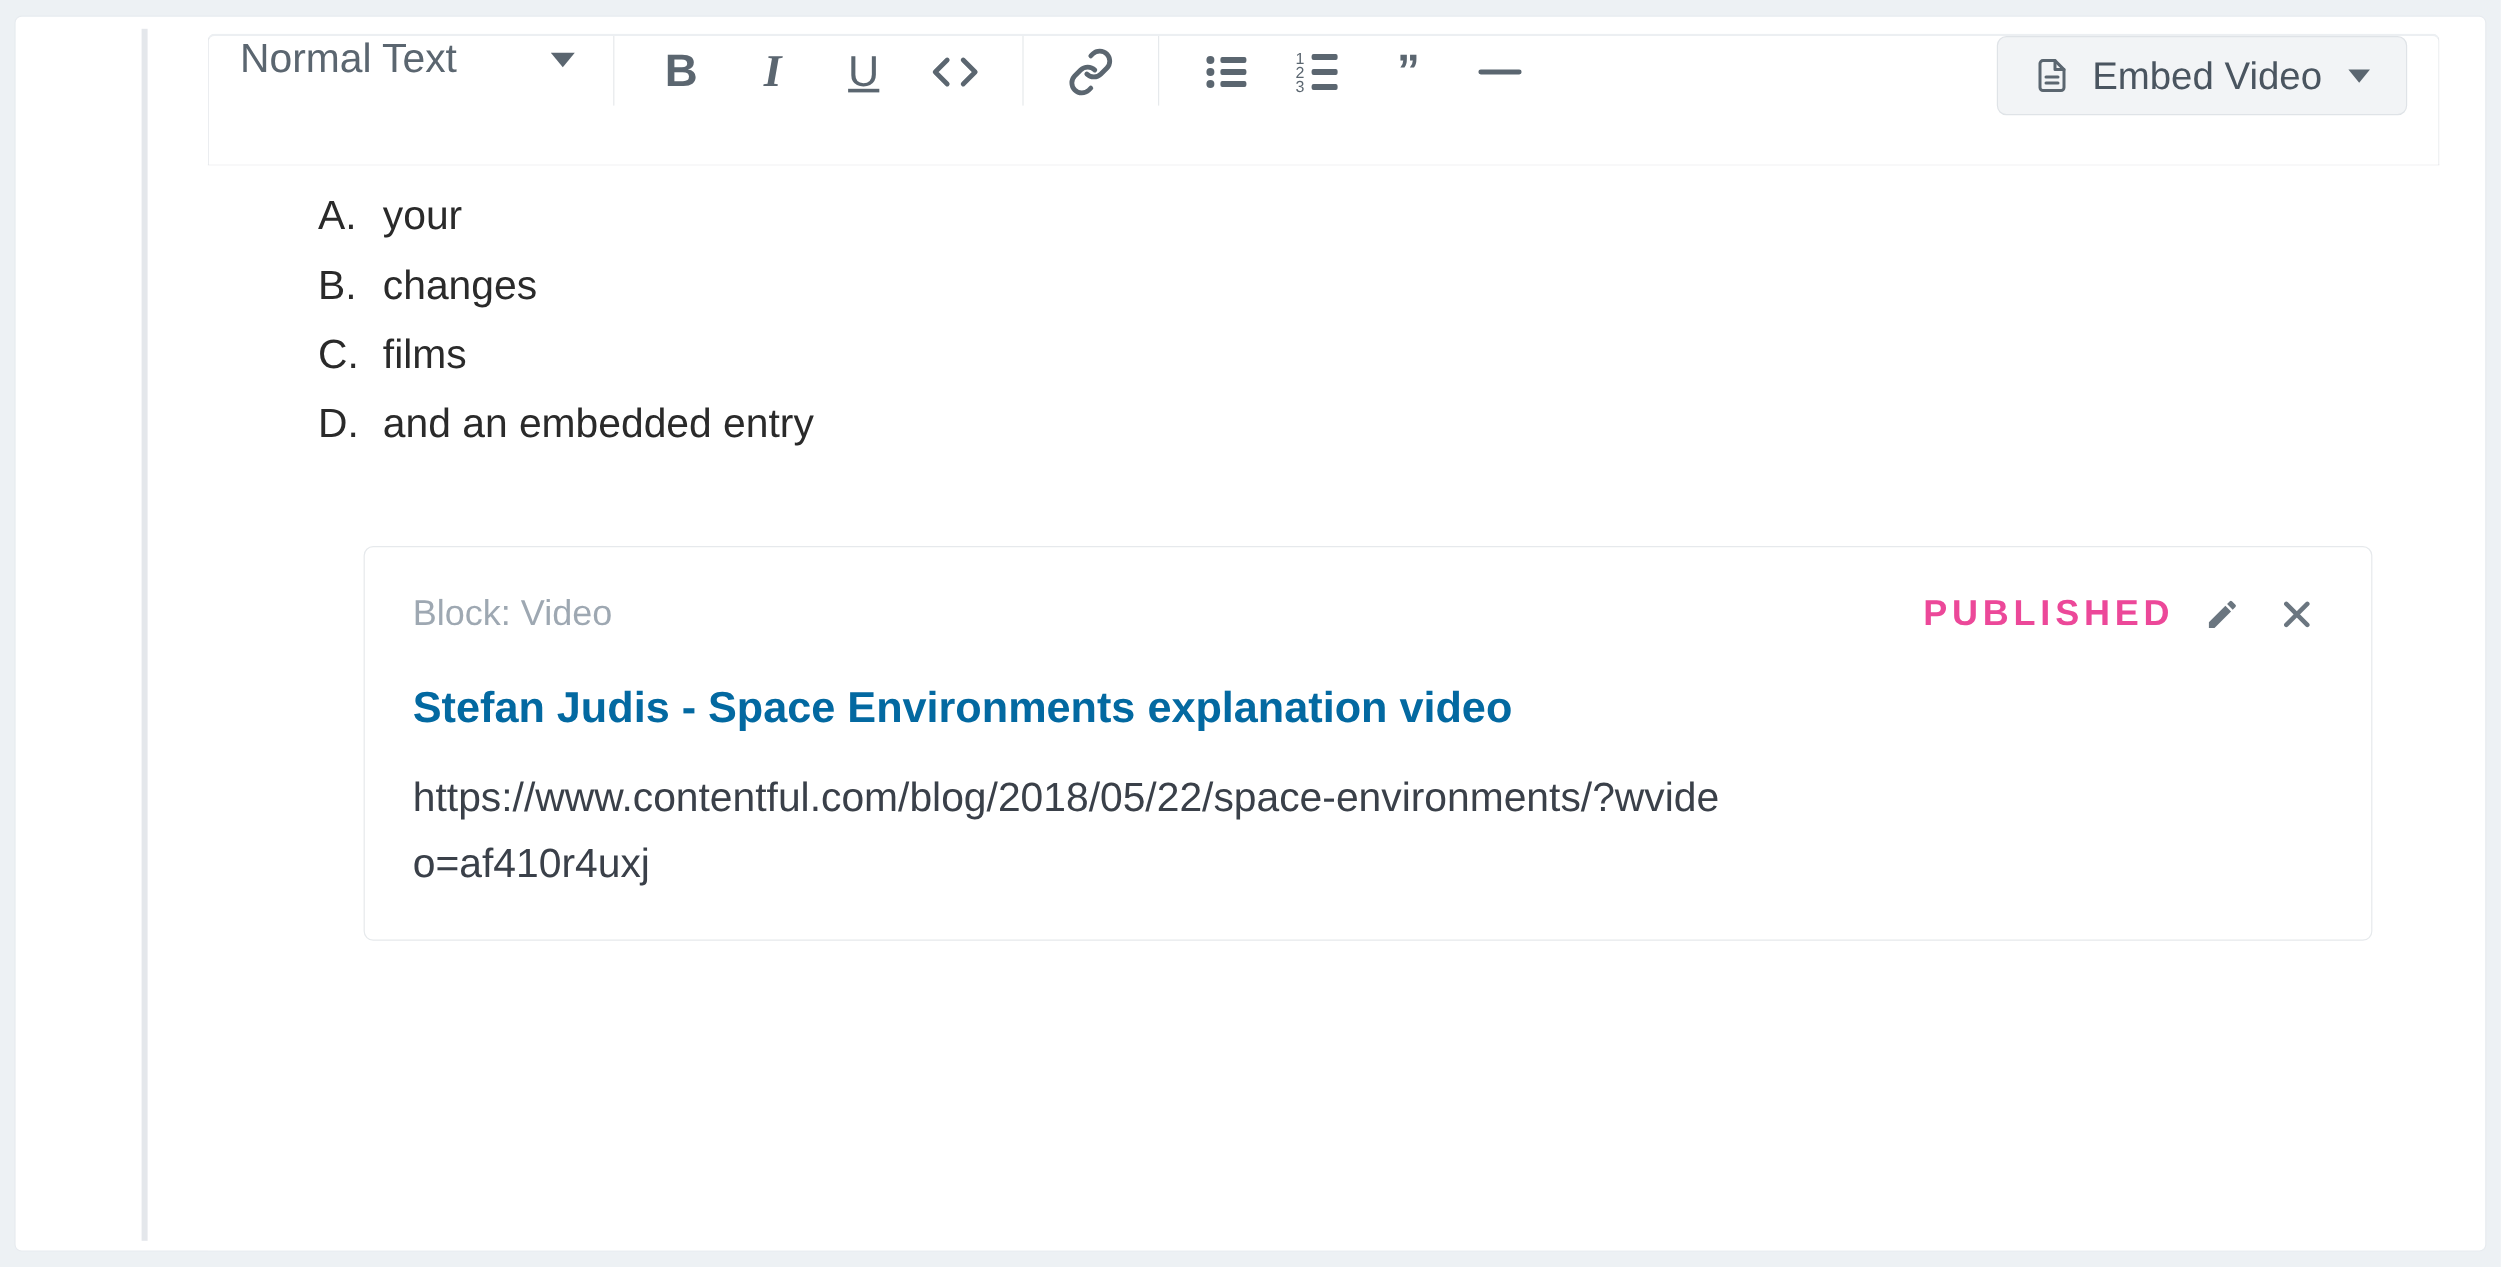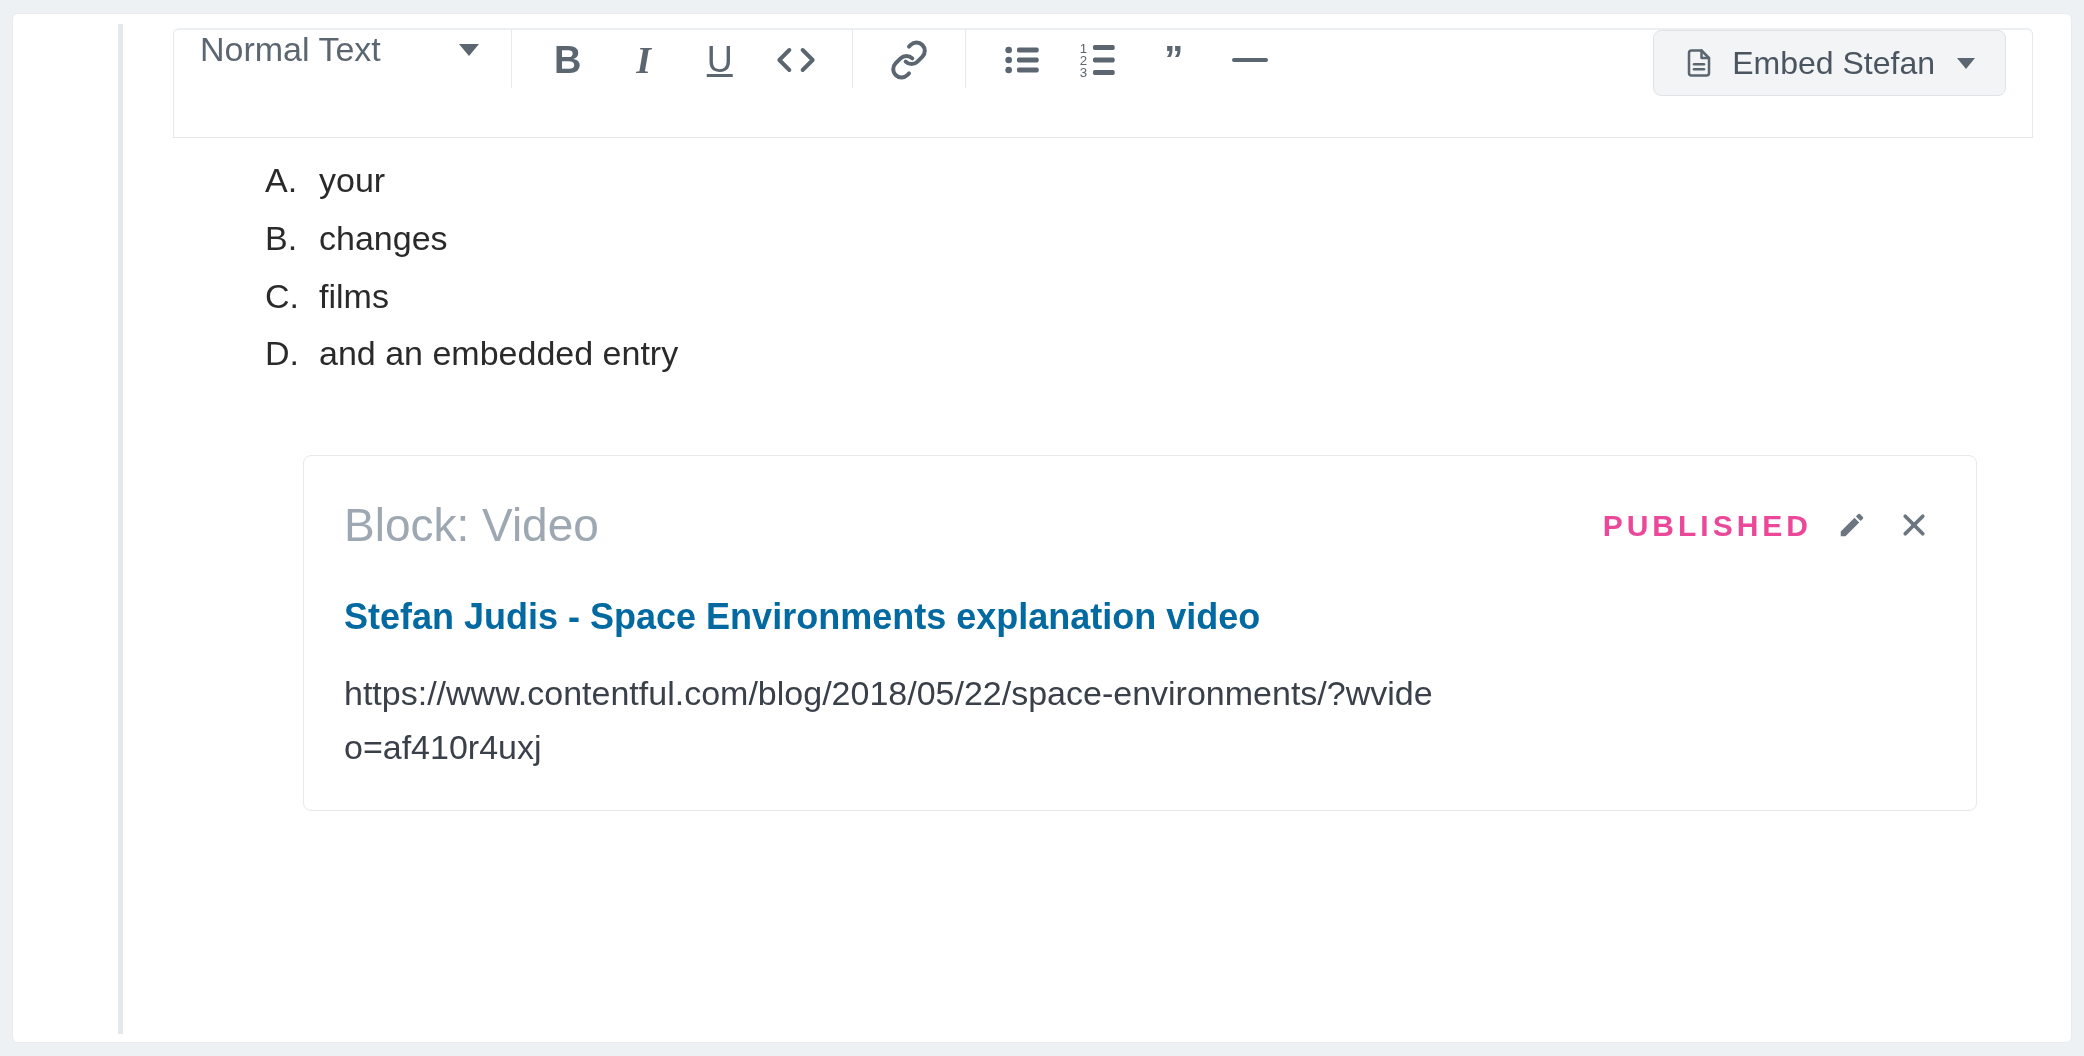--- a/index.html
+++ b/index.html
@@ -122,21 +122,21 @@
     margin: 72px 0 0 74px;
     border: 1px solid #e6e9ec;
     border-radius: 8px;
     padding: 30px 40px 36px 40px;
   }
   .embed-head {
     display: flex;
     align-items: center;
   }
   .embed-type {
-    font-size: 46px;
+    font-size: 30px;
     color: #9ea8b2;
   }
   .embed-status {
     font-size: 30px;
     font-weight: 700;
     letter-spacing: 4px;
     color: #ec4899;
   }
   .embed-icon-btn {
     width: 44px;
@@ -253,21 +253,21 @@
 
       <div class="embed-btn">
         <span>
           <svg width="30" height="30" viewBox="0 0 24 24" fill="none" stroke="#5b6670" stroke-width="2" stroke-linecap="round" stroke-linejoin="round">
               <path d="M14 2H6a2 2 0 0 0-2 2v16a2 2 0 0 0 2 2h12a2 2 0 0 0 2-2V8z"></path>
               <polyline points="14 2 14 8 20 8"></polyline>
               <line x1="8" y1="13" x2="16" y2="13"></line>
               <line x1="8" y1="17" x2="16" y2="17"></line>
             </svg>
         </span>
-        <span>Embed Stefan</span>
+        <span>Embed Video</span>
         <span class="embed-caret"></span>
       </div>
     </div>
 
     <div class="content">
       <div class="ordered-list">
         <div class="li">
           <span class="li-marker">A.</span>
           <span>your</span>
         </div>

